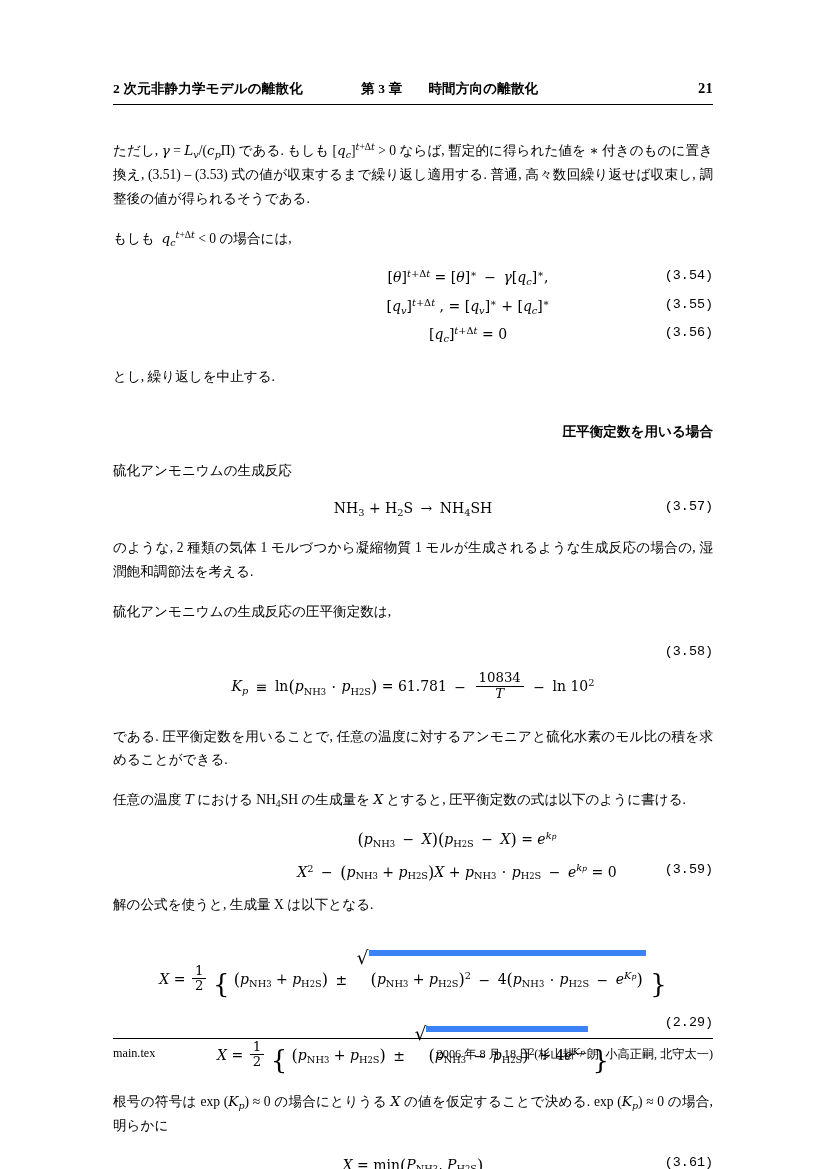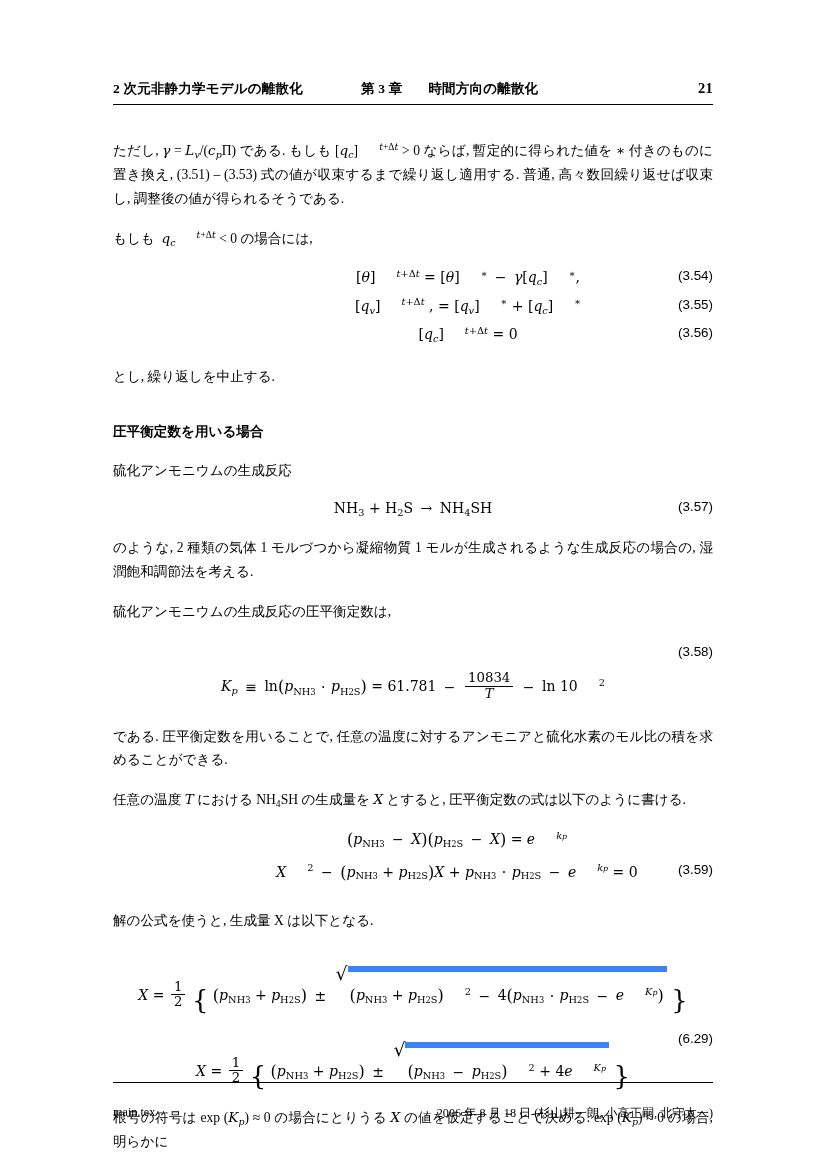--- a/index.html
+++ b/index.html
@@ -57,52 +57,53 @@
     line-height: 1.72;
     margin: 17px 0 0 0;
     text-align: justify;
     text-justify: inter-ideograph;
   }
   p.para.tight { margin-top: 14px; }
   .heading {
     font-size: 13.6px;
     font-weight: bold;
     margin: 34px 0 0 0;
+    text-align: right;
   }
 
   
   .eqblock {
     position: relative;
     margin: 12px 0 0 0;
     width: 600px;
   }
   .eqrow {
     position: relative;
     display: block;
     text-align: center;
     font-family: "DejaVu Serif", "Liberation Serif", serif;
     font-size: 14px;
     line-height: 2.0;
     white-space: nowrap;
   }
   .eqrow .tagno {
     position: absolute;
     right: 0;
-    font-family: Liberation Sans, sans-serif;
+    font-family: Liberation Mono, monospace;
     font-size: 13.4px;
   }
   .eqrow .eqinner {
     display: inline-block;
   }
   .eqrow.leftish { text-align: center; padding-left: 110px; }
   .eqrow.leftish2 { text-align: center; padding-left: 88px; }
 
   i.v { font-style: italic; font-family: "DejaVu Serif", serif; }
   .sub { font-size: 0.70em; vertical-align: -0.28em; }
-  .sup { font-size: 0.70em; vertical-align: 0.55em; margin-left: 21px; }
+  .sup { font-size: 0.70em; vertical-align: 0.55em; }
   .op { padding: 0 3px; }
   .thin { padding: 0 1px; }
 
   
   .frac {
     display: inline-block;
     vertical-align: -0.45em;
     text-align: center;
     font-size: 0.95em;
     line-height: 1.08;
@@ -139,24 +140,24 @@
   }
   .bigparen {
     font-size: 1.15em;
     vertical-align: -0.06em;
   }
 
   
   .footer {
     position: absolute;
     left: 113px;
-    top: 1082px;
+    top: 1038px;
     width: 600px;
     border-top: 1.1px solid #000;
-    padding-top: 22px;
+    padding-top: 7px;
     display: flex;
     font-size: 12.2px;
   }
   .footer .ftr-left { font-family: "Liberation Serif", serif; }
   .footer .ftr-right { margin-left: auto; }
 </style>
 </head>
 <body>
 
 <div class="page">
@@ -234,21 +235,21 @@
         </span>
       </div>
       <div class="eqrow leftish2">
         <span class="eqinner">
           <i class="v">X</i><span class="sup">2</span> <span class="op">−</span> <span class="bigparen">(</span><i class="v">p</i><span class="sub">NH<span style="font-size:0.85em">3</span></span> + <i class="v">p</i><span class="sub">H<span style="font-size:0.85em">2</span>S</span><span class="bigparen">)</span><i class="v">X</i> + <i class="v">p</i><span class="sub">NH<span style="font-size:0.85em">3</span></span> <span class="thin">·</span> <i class="v">p</i><span class="sub">H<span style="font-size:0.85em">2</span>S</span> <span class="op">−</span> <i class="v">e</i><span class="sup"><i class="v">k</i><span style="font-size:0.8em"><i class="v">p</i></span></span> = 0
         </span>
         <span class="tagno">(3.59)</span>
       </div>
     </div>
 
-    <p class="para" style="margin-top:20px;">
+    <p class="para" style="margin-top:4px;">
       解の公式を使うと, 生成量 X は以下となる.
     </p>
 
     <div class="eqblock">
       <div class="eqrow" style="line-height:2.9;">
         <span class="eqinner">
           <i class="v">X</i> =
           <span class="frac"><span class="num">1</span><span class="den">2</span></span>
           <span class="bigbrace">{</span>
           <span class="bigparen">(</span><i class="v">p</i><span class="sub">NH<span style="font-size:0.85em">3</span></span> + <i class="v">p</i><span class="sub">H<span style="font-size:0.85em">2</span>S</span><span class="bigparen">)</span> <span class="op">±</span>
@@ -258,21 +259,21 @@
       </div>
       <div class="eqrow" style="line-height:2.9;">
         <span class="eqinner">
           <i class="v">X</i> =
           <span class="frac"><span class="num">1</span><span class="den">2</span></span>
           <span class="bigbrace">{</span>
           <span class="bigparen">(</span><i class="v">p</i><span class="sub">NH<span style="font-size:0.85em">3</span></span> + <i class="v">p</i><span class="sub">H<span style="font-size:0.85em">2</span>S</span><span class="bigparen">)</span> <span class="op">±</span>
           <span class="sqrt"><span class="radsign">√</span><span class="radicand"><span class="bigparen">(</span><i class="v">p</i><span class="sub">NH<span style="font-size:0.85em">3</span></span> <span class="op">−</span> <i class="v">p</i><span class="sub">H<span style="font-size:0.85em">2</span>S</span><span class="bigparen">)</span><span class="sup">2</span> + 4<i class="v">e</i><span class="sup"><i class="v">K</i><span style="font-size:0.8em"><i class="v">p</i></span></span></span></span>
           <span class="bigbrace">}</span>
         </span>
-        <span class="tagno">(6.29)</span>
+        <span class="tagno">(2.29)</span>
       </div>
     </div>
 
     <p class="para" style="margin-top:10px;">
       根号の符号は exp (<i class="v">K</i><span class="sub"><i class="v">p</i></span>) ≈ 0 の場合にとりうる <i class="v">X</i> の値を仮定することで決める. exp (<i class="v">K</i><span class="sub"><i class="v">p</i></span>) ≈ 0 の場合, 明らかに
     </p>
 
     <div class="eqblock">
       <div class="eqrow">
         <span class="eqinner"><i class="v">X</i> = min<span class="bigparen">(</span><i class="v">P</i><span class="sub">NH<span style="font-size:0.85em">3</span></span>, <i class="v">P</i><span class="sub">H<span style="font-size:0.85em">2</span>S</span><span class="bigparen">)</span></span>

